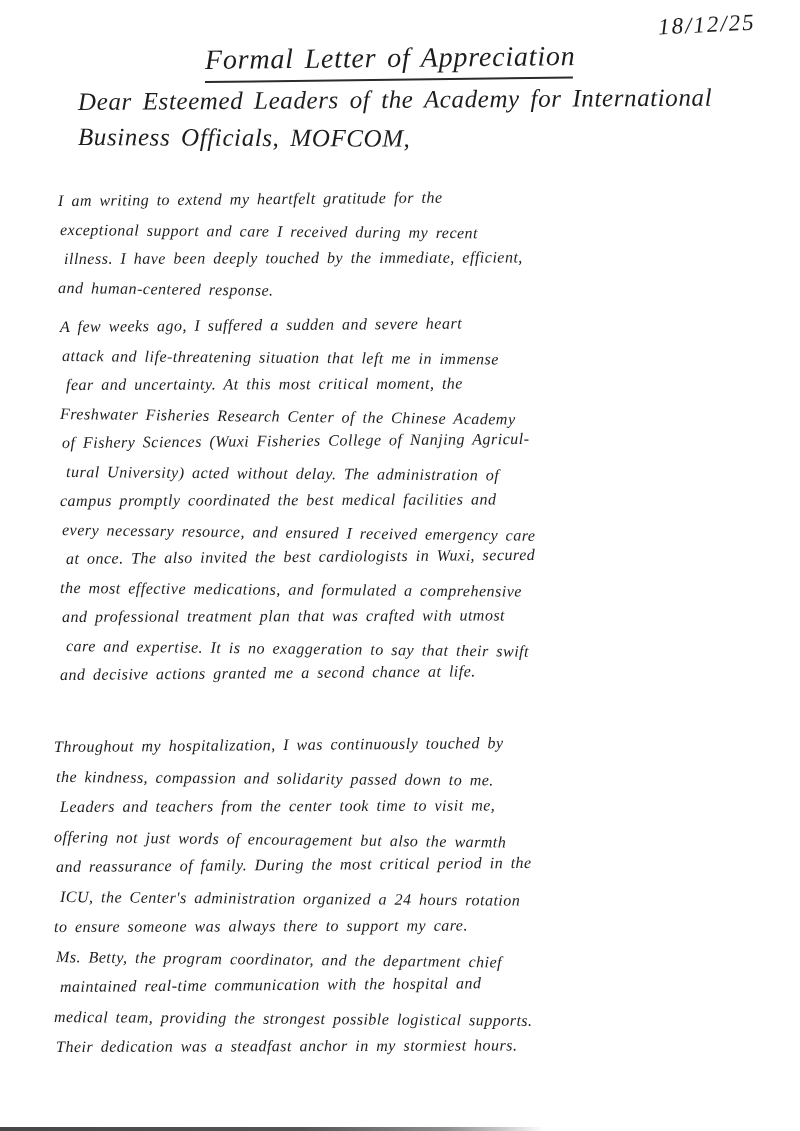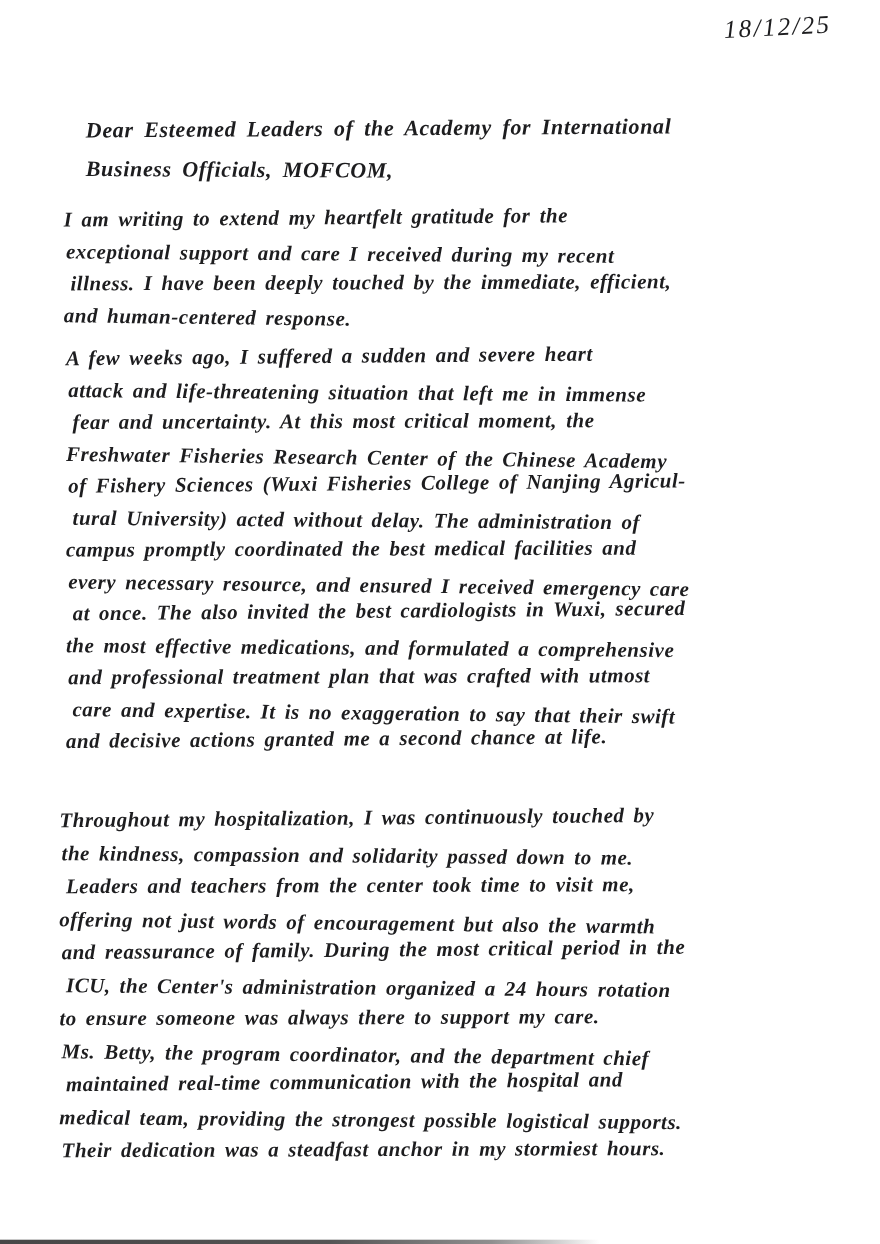--- a/index.html
+++ b/index.html
@@ -40,34 +40,32 @@
   .title-underline {
     width: 368px;
     height: 2px;
     background: #2b2b2d;
     margin-top: 7px;
     transform: rotate(-0.7deg);
     transform-origin: 0 50%;
   }
   .salutation {
     position: absolute;
-    top: 102px;
+    top: 84px;
     left: 78px;
-    font-size: 20px;
+    font-size: 25px;
     line-height: 35px;
     letter-spacing: 0.6px;
     word-spacing: 4px;
-    font-weight: bold;
   }
   .para {
     position: absolute;
-    font-size: 19px;
+    font-size: 16px;
     letter-spacing: 0.5px;
     word-spacing: 3px;
-    font-weight: bold;
   }
   .para-1 { top: 186px; left: 58px; line-height: 29px; }
   .para-2 { top: 312px; left: 60px; line-height: 29px; }
   .para-3 { top: 732px; left: 54px; line-height: 30px; }
   .hw-line {
     white-space: nowrap;
     transform-origin: 0 50%;
   }
   
   .para .hw-line:nth-child(4n+1) { transform: rotate(-0.5deg); }
@@ -88,20 +86,24 @@
       #474747 0%, #555555 55%, #8f8f8f 82%, #c9c9c9 92%, rgba(255,255,255,0) 100%);
   }
 </style>
 </head>
 <body>
 
 <div class="page">
 
   <div class="date">18/12/25</div>
 
+  <div class="title-wrap">
+    <span class="title">Formal Letter of Appreciation</span>
+    <div class="title-underline"></div>
+  </div>
 
   <div class="salutation">
     <div class="hw-line">Dear Esteemed Leaders of the Academy for International</div>
     <div class="hw-line">Business Officials, MOFCOM,</div>
   </div>
 
   <div class="para para-1">
     <div class="hw-line">I am writing to extend my heartfelt gratitude for the</div>
     <div class="hw-line">exceptional support and care I received during my recent</div>
     <div class="hw-line">illness. I have been deeply touched by the immediate, efficient,</div>

